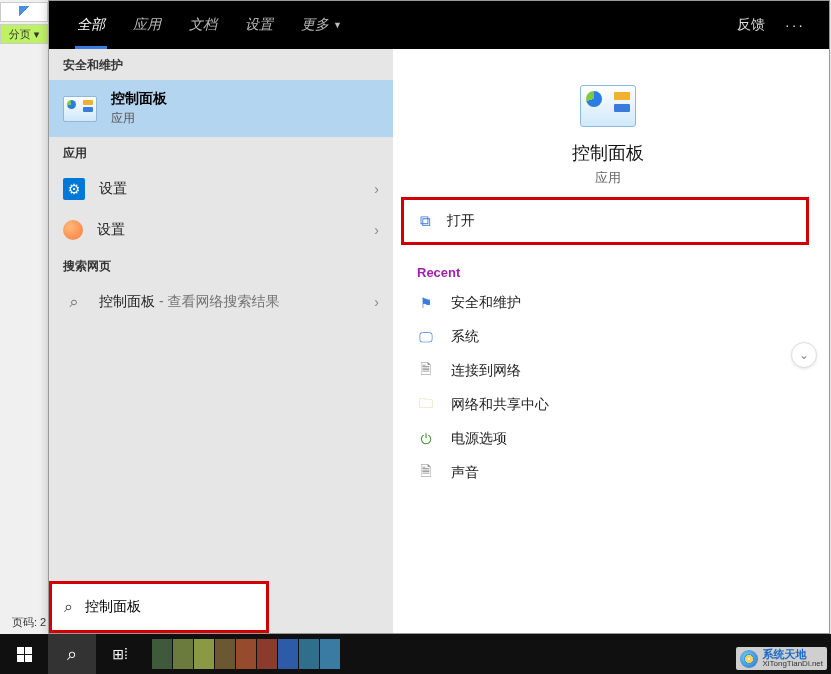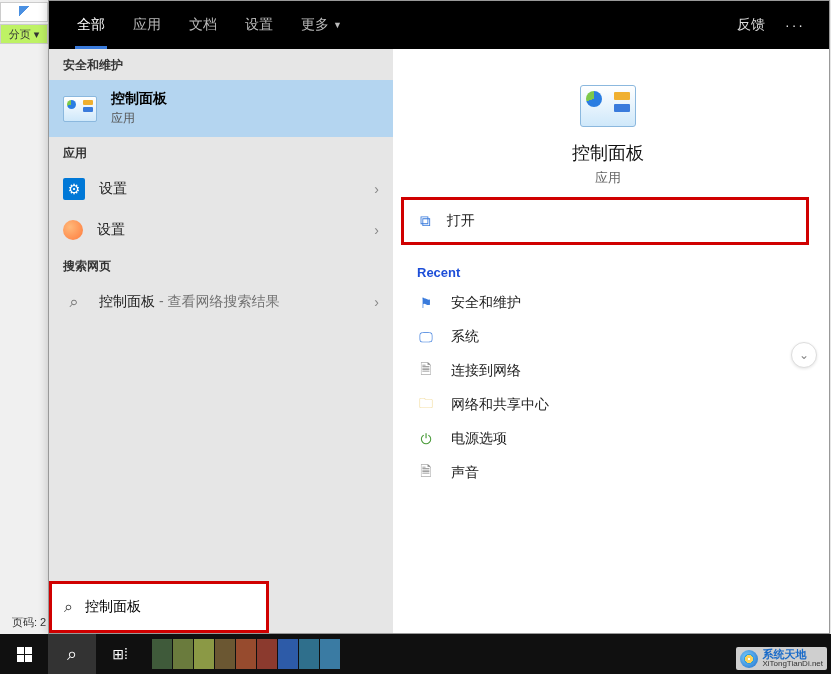--- a/index.html
+++ b/index.html
@@ -9,21 +9,21 @@
     .document-tab { position: absolute; left: 0; top: 2px; width: 48px; height: 20px; background: white; border: 1px solid #ccc; display: flex; align-items: center; justify-content: center; }
     .document-tab::after { content: ""; width: 10px; height: 12px; background: linear-gradient(135deg, #4a90e2 50%, #fff 50%); }
     .paging-dropdown { position: absolute; left: 0; top: 24px; width: 48px; height: 20px; background: #bef264; border: 1px solid #ccc; font-size: 11px; display: flex; align-items: center; justify-content: center; color: #333; }
     .page-label { position: absolute; left: 0; top: 613px; font-size: 11px; color: #333; padding: 2px 12px; }
     
     
     .search-panel { position: absolute; left: 48px; top: 0; width: 782px; height: 634px; background: #fff; display: flex; flex-direction: column; border: 1px solid #999; box-shadow: -2px 0 8px rgba(0,0,0,0.15); }
     
     
     .header-bar { height: 48px; background: #000; display: flex; align-items: stretch; padding: 0 16px 0 14px; color: #bbb; font-size: 14px; }
-    .header-tab { padding: 0 14px; display: flex; align-items: center; cursor: pointer; position: relative; }
+    .header-tab { padding: 0 14px; display: flex; align-items: center; cursor: pointer; position: relative; font-style: italic; }
     .header-tab.active { color: #fff; }
     .header-tab.active::after { content: ""; position: absolute; bottom: 0; left: 12px; right: 12px; height: 3px; background: #3a7bdc; }
     .more-arrow { margin-left: 4px; font-size: 9px; }
     .header-spacer { flex: 1; }
     .feedback-btn { padding: 0 12px; display: flex; align-items: center; cursor: pointer; color: #ddd; }
     .options-dots { padding: 0 8px; display: flex; align-items: center; cursor: pointer; color: #ddd; letter-spacing: 2px; }
     
     
     .body-area { flex: 1; display: flex; min-height: 0; }
     .left-col { width: 344px; background: #e6e6e6; overflow: hidden; }
@@ -55,21 +55,21 @@
     .cp-icon-large::after { content: ""; position: absolute; right: 5px; top: 6px; width: 16px; height: 8px; background: #f0b030; border-radius: 1px; box-shadow: 0 12px 0 0 #3a7bdc; }
     .preview-title { font-size: 18px; color: #111; }
     .preview-sub { font-size: 13px; color: #666; margin-top: 4px; }
     
     .expand-circle { position: absolute; right: 12px; top: 293px; width: 26px; height: 26px; border-radius: 50%; background: #fff; border: 1px solid #ddd; box-shadow: 0 1px 3px rgba(0,0,0,0.1); display: flex; align-items: center; justify-content: center; color: #888; font-size: 12px; cursor: pointer; }
     
     .action-highlight { border: 3px solid #d00000; margin: 0 6px 0 0; }
     .action-row { padding: 12px 16px; display: flex; align-items: center; gap: 16px; cursor: pointer; font-size: 14px; color: #222; }
     .open-icon { color: #3a7bdc; font-size: 15px; }
     
-    .recent-label { padding: 20px 16px 6px; font-size: 13px; font-weight: 700; color: #1d4ed8; }
+    .recent-label { padding: 20px 16px 6px; font-size: 13px; font-weight: 700; color: #a21caf; }
     .recent-row { padding: 8px 16px; display: flex; align-items: center; gap: 16px; cursor: pointer; font-size: 14px; color: #222; }
     .recent-icon { width: 18px; height: 18px; display: flex; align-items: center; justify-content: center; font-size: 14px; }
     
     
     .search-input-highlight { border: 3px solid #d00000; background: #fff; }
     .search-input-row { height: 46px; display: flex; align-items: center; padding: 0 12px; }
     .search-input-row .icon-search-left { margin-right: 12px; color: #333; }
     .search-text-input { border: none; outline: none; font-size: 14px; flex: 1; background: transparent; }
     
     

